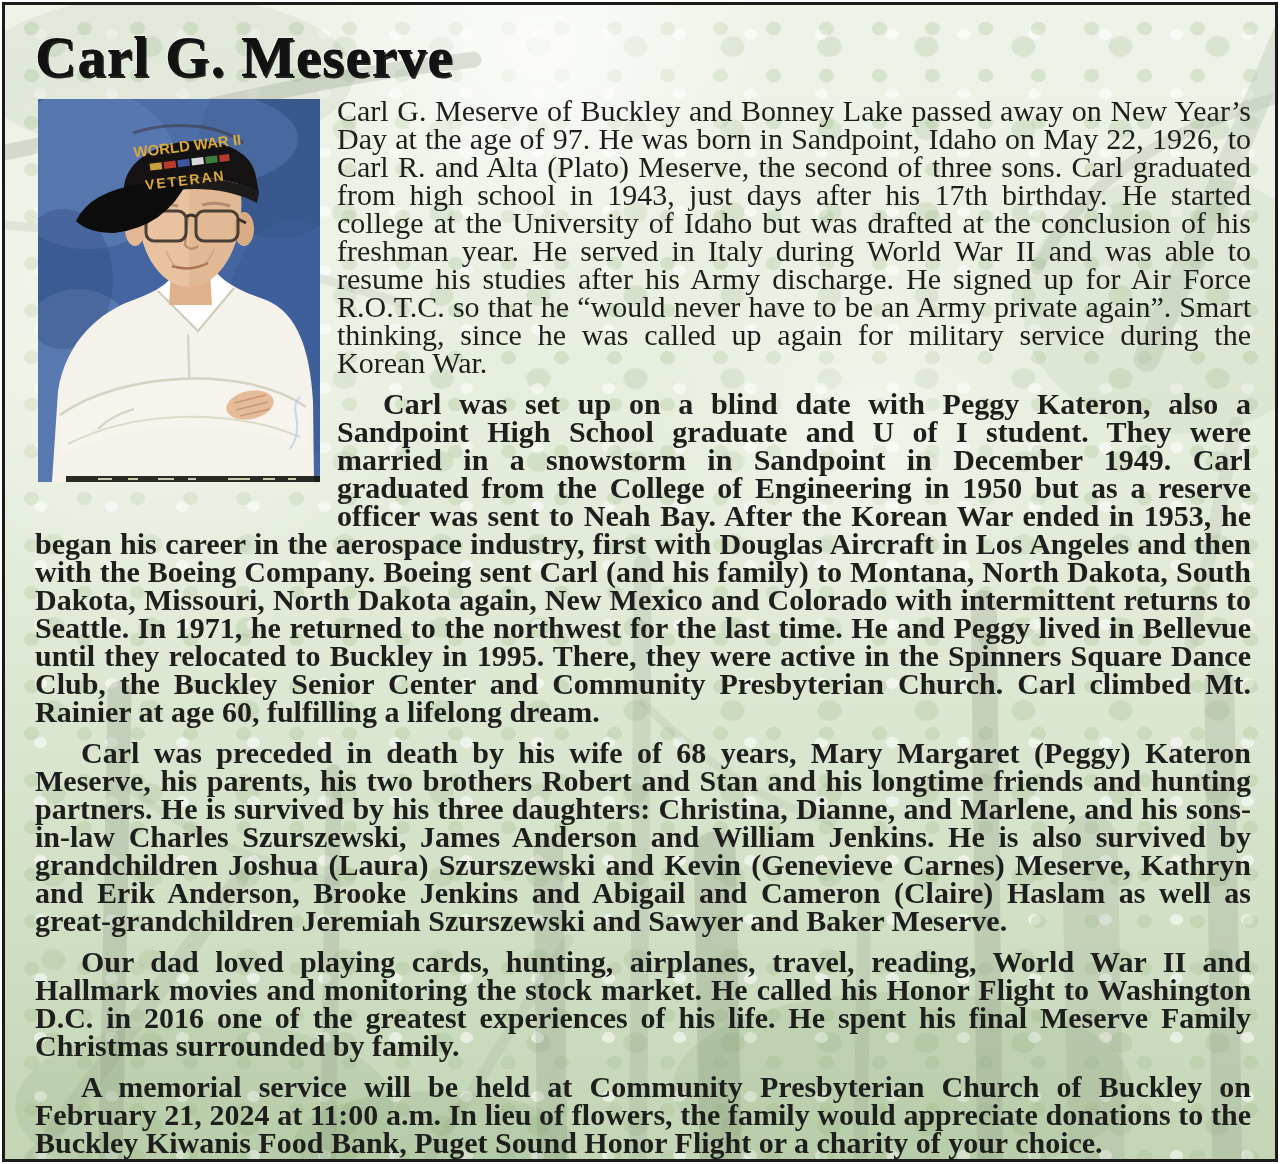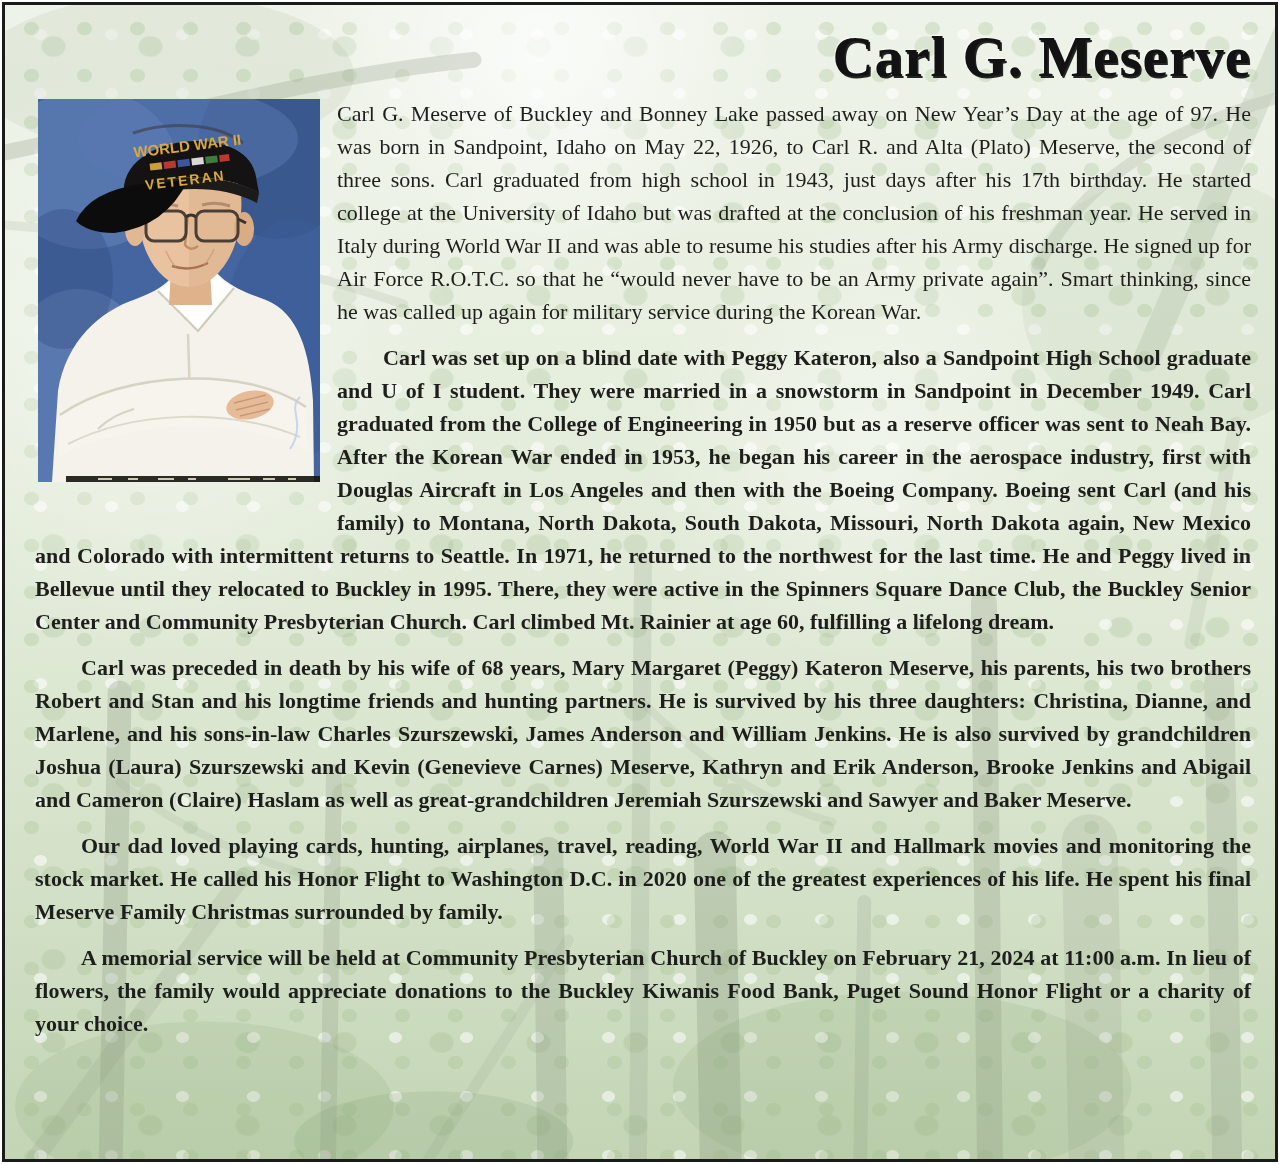--- a/index.html
+++ b/index.html
@@ -12,26 +12,26 @@
          radial-gradient(circle at 12% 30%, rgba(255,255,255,.5), rgba(255,255,255,0) 22%),
          radial-gradient(circle at 68% 38%, rgba(255,255,255,.45), rgba(255,255,255,0) 20%),
          radial-gradient(rgba(160,188,138,.28) 7px, transparent 8px),
          radial-gradient(rgba(255,255,255,.55) 6px, transparent 7px),
          radial-gradient(rgba(140,170,118,.20) 11px, transparent 13px),
          linear-gradient(180deg,#eef3e9 0%,#e7efdf 30%,#dfe9d5 55%,#d2e0c6 78%,#c3d5b5 100%);
        background-size:auto,auto,auto,53px 47px,71px 59px,97px 83px,auto;
        overflow:hidden;}
   .bgsvg{position:absolute;left:0;top:0;width:100%;height:100%;display:block;}
   .content{position:relative;z-index:2;padding:14px 24px 0 30px;}
-  h1.title{margin:10px 0 12px 0;text-align:right;font-size:57px;line-height:56px;
+  h1.title{margin:10px 0 12px 0;text-align:left;font-size:57px;line-height:56px;
        font-weight:bold;color:#121212;letter-spacing:1px;
        text-shadow:1.5px 1.5px 0 rgba(0,0,0,.85), -1px -1px 1px rgba(255,255,255,.6);}
   .photo{float:left;width:282px;height:383px;margin:2px 17px 26px 3px;position:relative;}
   .photo svg{display:block;width:100%;height:100%;}
-  p.body{margin:0 0 13px 0;text-align:justify;font-size:22px;line-height:33px;
+  p.body{margin:0 0 13px 0;text-align:justify;font-size:30px;line-height:28px;
        color:#1e1f1c;}
   p.ind{text-indent:46px;font-weight:bold;}
 </style>
 </head>
 <body>
 
 <div class="sheet">
 
   <svg class="bgsvg" viewBox="0 0 1274 1158" preserveAspectRatio="none">
     <g fill="none" stroke-linecap="round">
@@ -140,17 +140,17 @@
         <g>
           <rect x="28" y="377" width="254" height="6" fill="#15150f" opacity="0.9"></rect>
           <path d="M60,380 h14 M90,380 h10 M120,380 h16 M150,380 h8 M190,380 h22 M225,380 h12 M250,380 h8" stroke="#cfc9b2" stroke-width="2"></path>
         </g>
       </svg>
     </div>
 
     <p class="body">Carl G. Meserve of Buckley and Bonney Lake passed away on New Year’s Day at the age of 97. He was born in Sandpoint, Idaho on May 22, 1926, to Carl R. and Alta (Plato) Meserve, the second of three sons. Carl graduated from high school in 1943, just days after his 17th birthday. He started college at the University of Idaho but was drafted at the conclusion of his freshman year. He served in Italy during World War II and was able to resume his studies after his Army discharge. He signed up for Air Force R.O.T.C. so that he “would never have to be an Army private again”. Smart thinking, since he was called up again for military service during the Korean War.</p>
     <p class="body ind">Carl was set up on a blind date with Peggy Kateron, also a Sandpoint High School graduate and U of I student. They were married in a snowstorm in Sandpoint in December 1949. Carl graduated from the College of Engineering in 1950 but as a reserve officer was sent to Neah Bay. After the Korean War ended in 1953, he began his career in the aerospace industry, first with Douglas Aircraft in Los Angeles and then with the Boeing Company. Boeing sent Carl (and his family) to Montana, North Dakota, South Dakota, Missouri, North Dakota again, New Mexico and Colorado with intermittent returns to Seattle. In 1971, he returned to the northwest for the last time. He and Peggy lived in Bellevue until they relocated to Buckley in 1995. There, they were active in the Spinners Square Dance Club, the Buckley Senior Center and Community Presbyterian Church. Carl climbed Mt. Rainier at age 60, fulfilling a lifelong dream.</p>
     <p class="body ind">Carl was preceded in death by his wife of 68 years, Mary Margaret (Peggy) Kateron Meserve, his parents, his two brothers Robert and Stan and his longtime friends and hunting partners. He is survived by his three daughters: Christina, Dianne, and Marlene, and his sons-in-law Charles Szurszewski, James Anderson and William Jenkins. He is also survived by grandchildren Joshua (Laura) Szurszewski and Kevin (Genevieve Carnes) Meserve, Kathryn and Erik Anderson, Brooke Jenkins and Abigail and Cameron (Claire) Haslam as well as great-grandchildren Jeremiah Szurszewski and Sawyer and Baker Meserve.</p>
-    <p class="body ind">Our dad loved playing cards, hunting, airplanes, travel, reading, World War II and Hallmark movies and monitoring the stock market. He called his Honor Flight to Washington D.C. in 2020 one of the greatest experiences of his life. He spent his final Meserve Family Christmas surrounded by family.</p>
+    <p class="body ind">Our dad loved playing cards, hunting, airplanes, travel, reading, World War II and Hallmark movies and monitoring the stock market. He called his Honor Flight to Washington D.C. in 2016 one of the greatest experiences of his life. He spent his final Meserve Family Christmas surrounded by family.</p>
     <p class="body ind">A memorial service will be held at Community Presbyterian Church of Buckley on February 21, 2024 at 11:00 a.m. In lieu of flowers, the family would appreciate donations to the Buckley Kiwanis Food Bank, Puget Sound Honor Flight or a charity of your choice.</p>
 
   </div>
 </div>
 
 </body></html>

